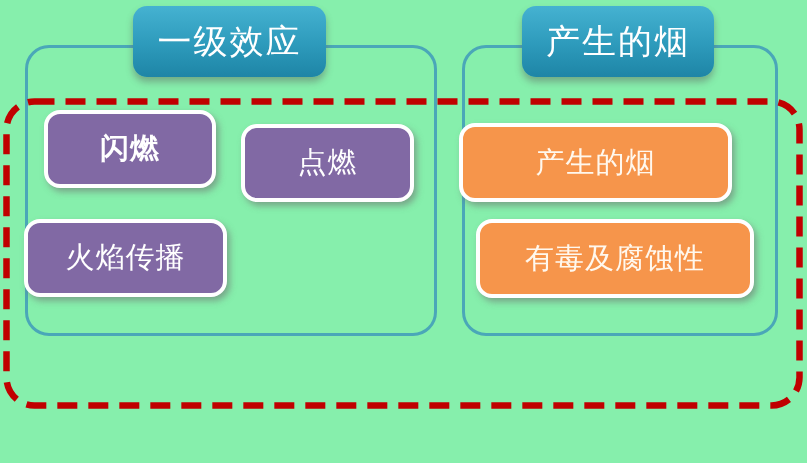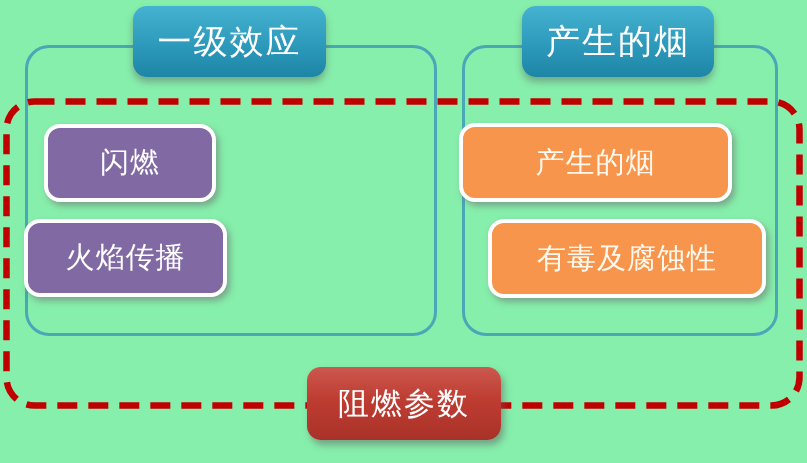--- a/index.html
+++ b/index.html
@@ -64,26 +64,26 @@
     color: #ffffff;
     font-size: 29px;
     letter-spacing: 1px;
     display: flex;
     align-items: center;
     justify-content: center;
     z-index: 4;
   }
   .item.purple { background: #8169A4; }
   .item.orange { background: #F6954B; color: #FFF8EE; }
-  .item.b1 { left: 44px;  top: 124px; width: 172px; height: 78px; }
+  .item.b1 { left: 44px;  top: 110px; width: 172px; height: 78px; font-weight: bold; }
   .item.b2 { left: 241px; top: 124px; width: 173px; height: 78px; }
   .item.b3 { left: 24px;  top: 219px; width: 203px; height: 78px; }
   .item.b4 { left: 253px; top: 219px; width: 162px; height: 78px; }
   .item.s1 { left: 459px; top: 123px; width: 273px; height: 79px; }
-  .item.s2 { left: 488px; top: 219px; width: 278px; height: 79px; font-family: Liberation Mono, monospace; }
+  .item.s2 { left: 476px; top: 219px; width: 278px; height: 79px; font-family: Liberation Mono, monospace; }
   
   .red-box {
     position: absolute;
     left: 307px; top: 367px;
     width: 194px; height: 73px;
     border-radius: 14px;
     background: linear-gradient(180deg, #CC584E 0%, #BE3C32 45%, #A93228 100%);
     box-shadow: 3px 5px 7px rgba(100,100,100,0.55);
     color: #ffffff;
     font-size: 31px;
@@ -104,20 +104,20 @@
   </svg>
 
   <div class="container primary"></div>
 
   <div class="container secondary"></div>
 
   <div class="header-tab primary">一级效应</div>
   <div class="header-tab secondary">产生的烟</div>
 
   <div class="item purple b1">闪燃</div>
+  <div class="item purple b2">点燃</div>
   <div class="item purple b3">火焰传播</div>
 
   <div class="item orange s1">产生的烟</div>
   <div class="item orange s2">有毒及腐蚀性</div>
 
-  <div class="red-box">阻燃参数</div>
 
 </div>
 
 </body></html>

